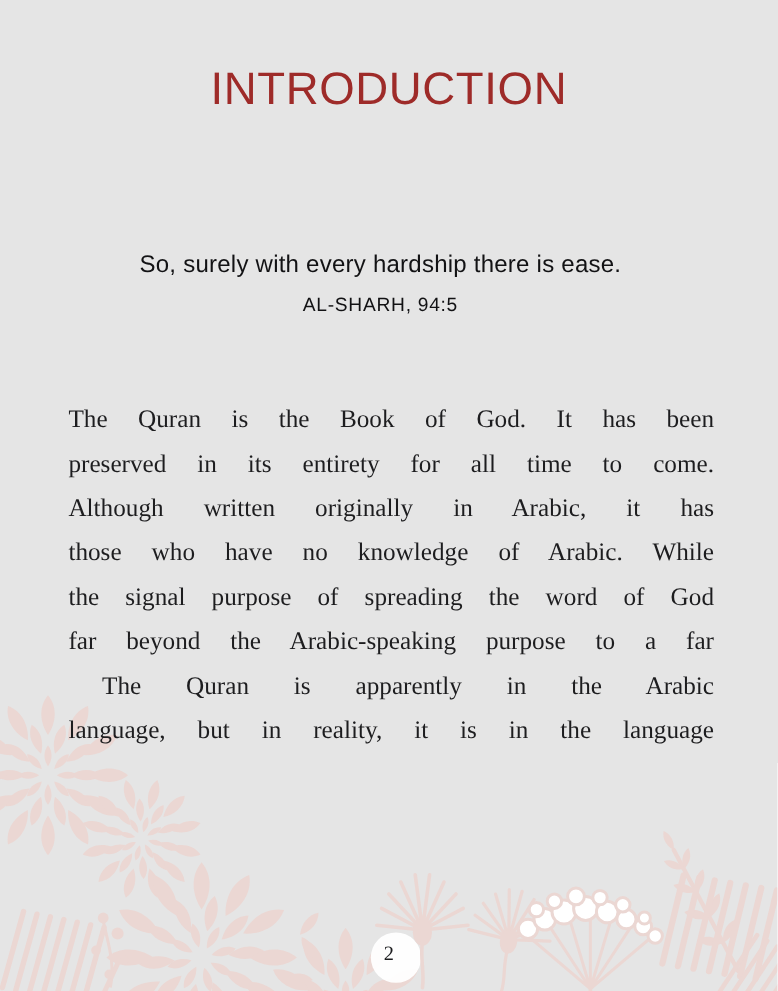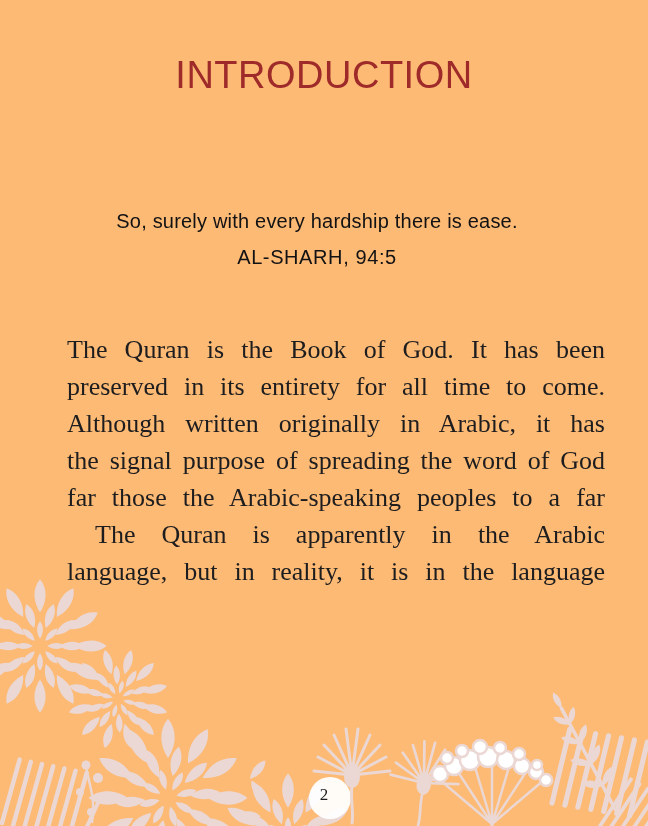--- a/index.html
+++ b/index.html
@@ -1,27 +1,27 @@
 <!DOCTYPE html>
 <html><head>
 <meta charset="utf-8">
 <style>
   html,body{margin:0;padding:0;background:#fff;}
-  .page{position:relative;width:648px;height:826px;background:#fdba74;overflow:hidden;
+  .page{position:relative;width:648px;height:826px;background:#e5e5e5;overflow:hidden;
         font-family:"Liberation Serif",serif;}
   .pattern{position:absolute;left:0;bottom:0;width:648px;height:275px;display:block;}
   .title{position:absolute;top:54px;left:0;width:648px;margin:0;text-align:center;
          font-family:"Liberation Sans",sans-serif;font-weight:400;font-size:38px;line-height:1.15;
          letter-spacing:0.5px;color:#9e2b29;}
   .epigraph{position:absolute;top:210px;left:0;width:634px;text-align:center;
             font-family:"Liberation Sans",sans-serif;color:#121214;}
   .quote{font-size:20px;letter-spacing:0.2px;}
-  .citation{margin-top:13px;font-size:20px;letter-spacing:0.6px;}
-  .bodytext{position:absolute;top:331px;left:67px;width:538px;
-            font-size:26px;line-height:37px;color:#1d1d1f;}
+  .citation{margin-top:13px;font-size:16px;letter-spacing:0.6px;}
+  .bodytext{position:absolute;top:331px;left:57px;width:538px;
+            font-size:21px;line-height:37px;color:#1d1d1f;}
   .line{height:37px;text-align:justify;text-align-last:justify;text-justify:inter-word;}
   .line.end{text-align-last:left;}
   .line.indent{padding-left:28px;}
   .pagenum{position:absolute;top:785px;left:0;width:648px;text-align:center;
            font-size:17px;color:#1d1d1f;}
 </style>
 </head>
 <body>
 
 <div class="page">
@@ -142,22 +142,23 @@
   <div class="epigraph">
     <div class="quote">So, surely with every hardship there is ease.</div>
     <div class="citation">AL-SHARH, 94:5</div>
   </div>
 
   <div class="bodytext">
     <div>
       <div class="line">The Quran is the Book of God. It has been</div>
       <div class="line">preserved in its entirety for all time to come.</div>
       <div class="line">Although written originally in Arabic, it has</div>
+      <div class="line">those who have no knowledge of Arabic. While</div>
       <div class="line">the signal purpose of spreading the word of God</div>
-      <div class="line">far those the Arabic-speaking peoples to a far</div>
+      <div class="line">far beyond the Arabic-speaking purpose to a far</div>
     </div>
     <div>
       <div class="line indent">The Quran is apparently in the Arabic</div>
       <div class="line">language, but in reality, it is in the language</div>
     </div>
   </div>
 
   <div class="pagenum">2</div>
 </div>
 

